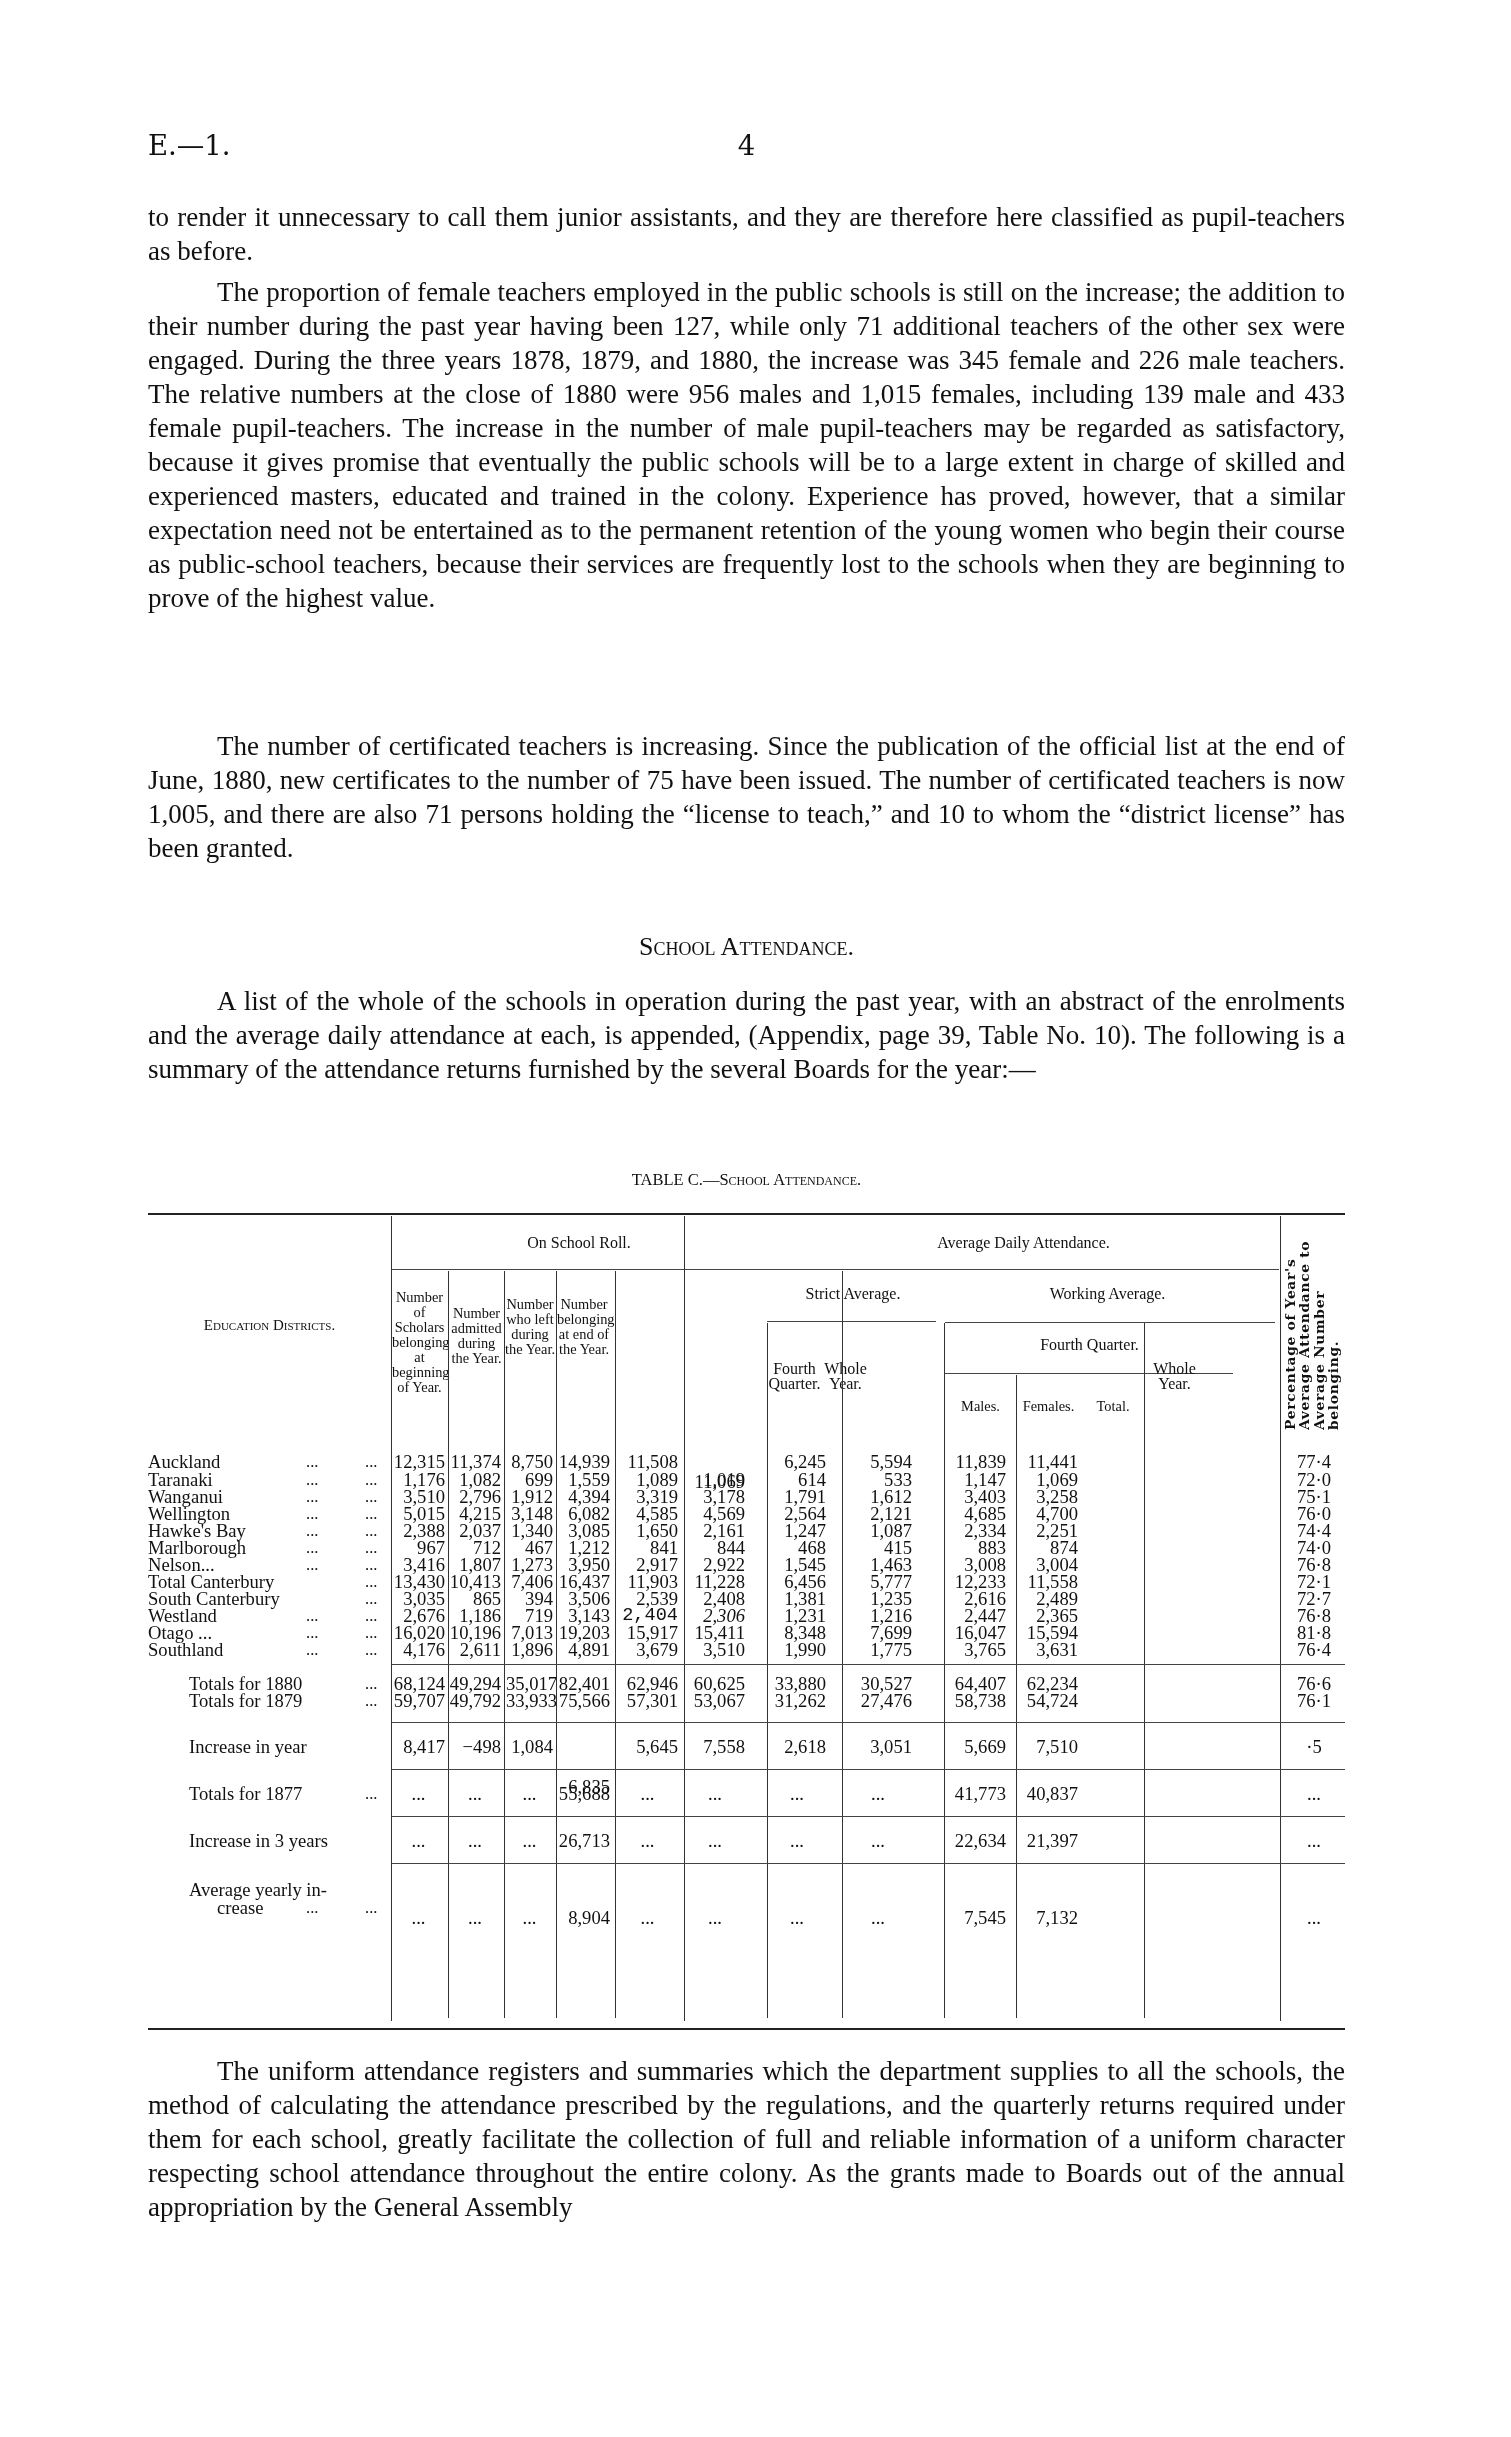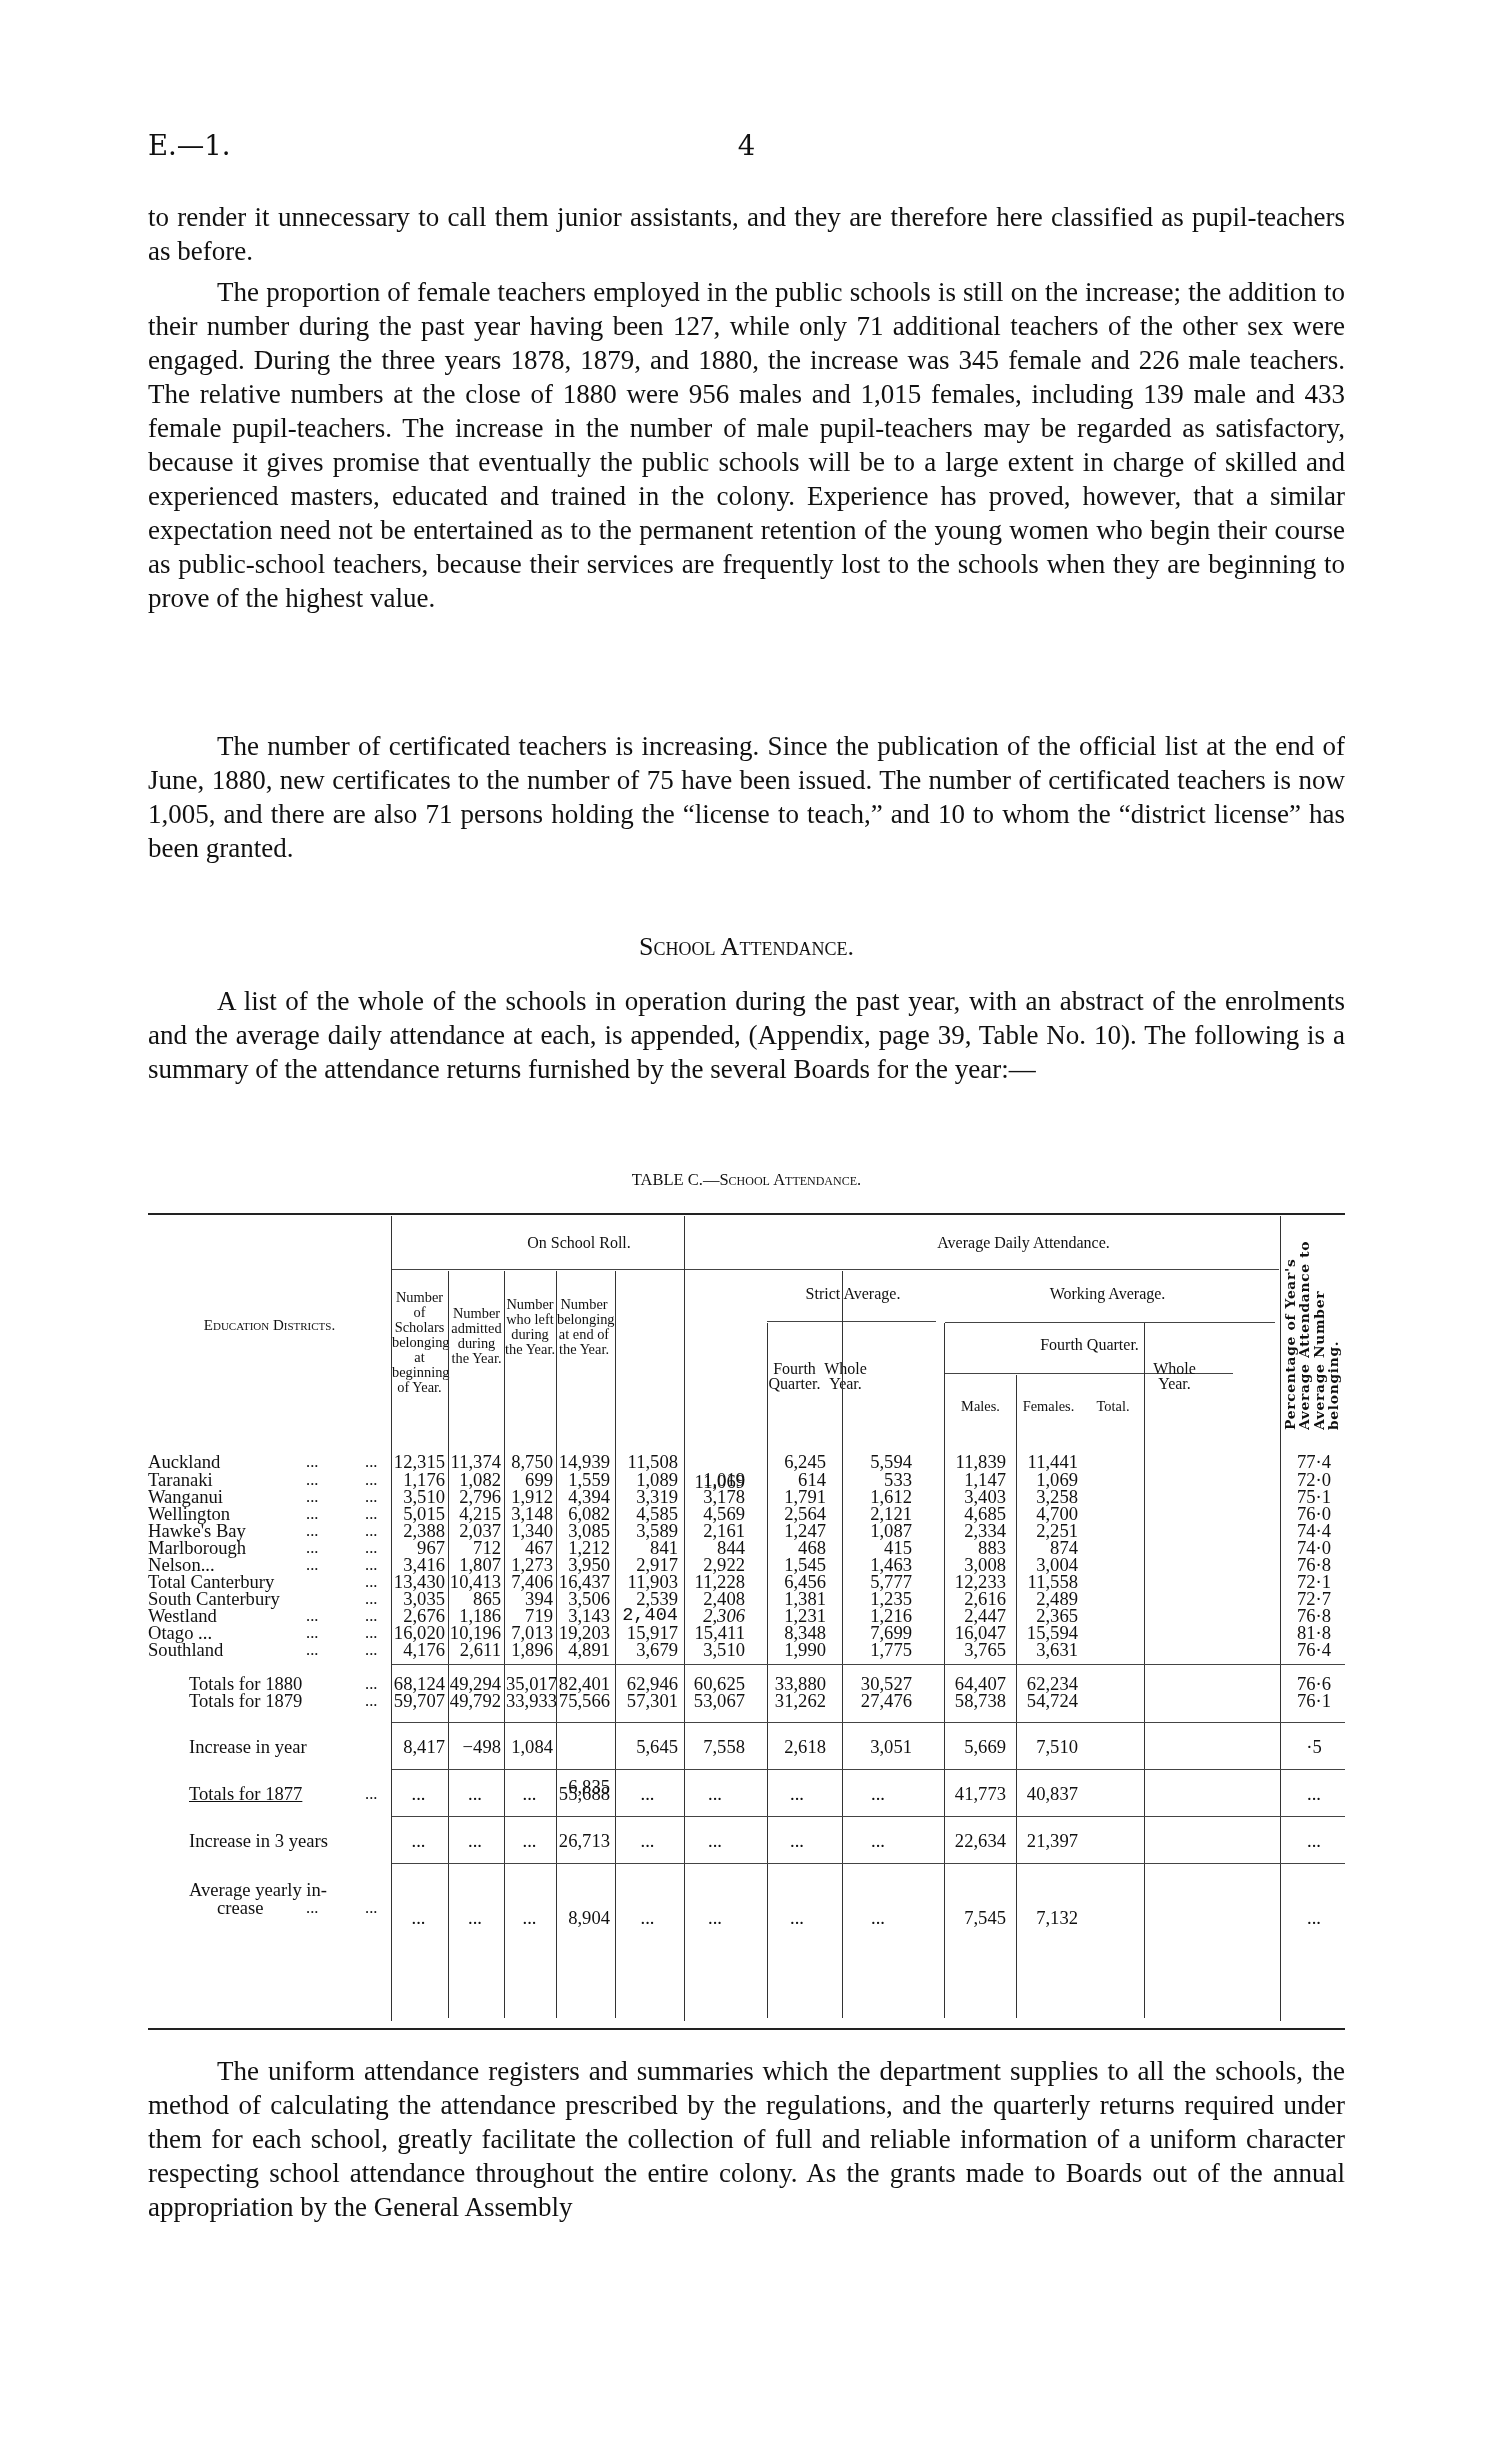--- a/index.html
+++ b/index.html
@@ -157,21 +157,21 @@
       <div class="cell" style="left: 797px; width: 61px; top: 291px;">4,685</div>
       <div class="cell" style="left: 868px; width: 62px; top: 291px;">4,700</div>
       <div class="cell center" style="left: 1135px; width: 62px; top: 291px;">76·0</div>
       <div class="lbl" style="left: 0px; top: 308px;">Hawke's Bay</div>
       <div class="dots" style="left: 158px; top: 308px;">...</div>
       <div class="dots" style="left: 217px; top: 308px;">...</div>
       <div class="cell" style="left: 244px; width: 53px; top: 308px;">2,388</div>
       <div class="cell" style="left: 301px; width: 52px; top: 308px;">2,037</div>
       <div class="cell" style="left: 358px; width: 47px; top: 308px;">1,340</div>
       <div class="cell" style="left: 409px; width: 53px; top: 308px;">3,085</div>
-      <div class="cell" style="left: 469px; width: 61px; top: 308px;">3,589</div>
+      <div class="cell" style="left: 469px; width: 61px; top: 308px;">1,650</div>
       <div class="cell" style="left: 537px; width: 60px; top: 308px;">2,161</div>
       <div class="cell" style="left: 620px; width: 58px; top: 308px;">1,247</div>
       <div class="cell" style="left: 696px; width: 68px; top: 308px;">1,087</div>
       <div class="cell" style="left: 797px; width: 61px; top: 308px;">2,334</div>
       <div class="cell" style="left: 868px; width: 62px; top: 308px;">2,251</div>
       <div class="cell center" style="left: 1135px; width: 62px; top: 308px;">74·4</div>
       <div class="lbl" style="left: 0px; top: 325px;">Marlborough</div>
       <div class="dots" style="left: 158px; top: 325px;">...</div>
       <div class="dots" style="left: 217px; top: 325px;">...</div>
       <div class="cell" style="left: 244px; width: 53px; top: 325px;">967</div>
@@ -301,21 +301,21 @@
       <div class="cell" style="left: 358px; width: 47px; top: 524px;">1,084</div>
       <div class="cell" style="left: 409px; width: 53px; top: 524px; margin-top: 40px;">6,835</div>
       <div class="cell" style="left: 469px; width: 61px; top: 524px;">5,645</div>
       <div class="cell" style="left: 537px; width: 60px; top: 524px;">7,558</div>
       <div class="cell" style="left: 620px; width: 58px; top: 524px;">2,618</div>
       <div class="cell" style="left: 696px; width: 68px; top: 524px;">3,051</div>
       <div class="cell" style="left: 797px; width: 61px; top: 524px;">5,669</div>
       <div class="cell" style="left: 868px; width: 62px; top: 524px;">7,510</div>
       <div class="cell center" style="left: 1135px; width: 62px; top: 524px;">·5</div>
       <div class="rule-h thin" style="left: 244px; top: 556px; width: 953px;"></div>
-      <div class="lbl" style="left: 41px; top: 571px; text-decoration: underline;">Totals for 1877</div>
+      <div class="lbl" style="left: 41px; top: 571px;">Totals for 1877</div>
       <div class="dots" style="left: 217px; top: 571px;">...</div>
       <div class="cell center" style="left: 244px; width: 53px; top: 571px;">...</div>
       <div class="cell center" style="left: 301px; width: 52px; top: 571px;">...</div>
       <div class="cell center" style="left: 358px; width: 47px; top: 571px;">...</div>
       <div class="cell" style="left: 409px; width: 53px; top: 571px;">55,688</div>
       <div class="cell center" style="left: 469px; width: 61px; top: 571px;">...</div>
       <div class="cell center" style="left: 537px; width: 60px; top: 571px;">...</div>
       <div class="cell center" style="left: 620px; width: 58px; top: 571px;">...</div>
       <div class="cell center" style="left: 696px; width: 68px; top: 571px;">...</div>
       <div class="cell" style="left: 797px; width: 61px; top: 571px;">41,773</div>

